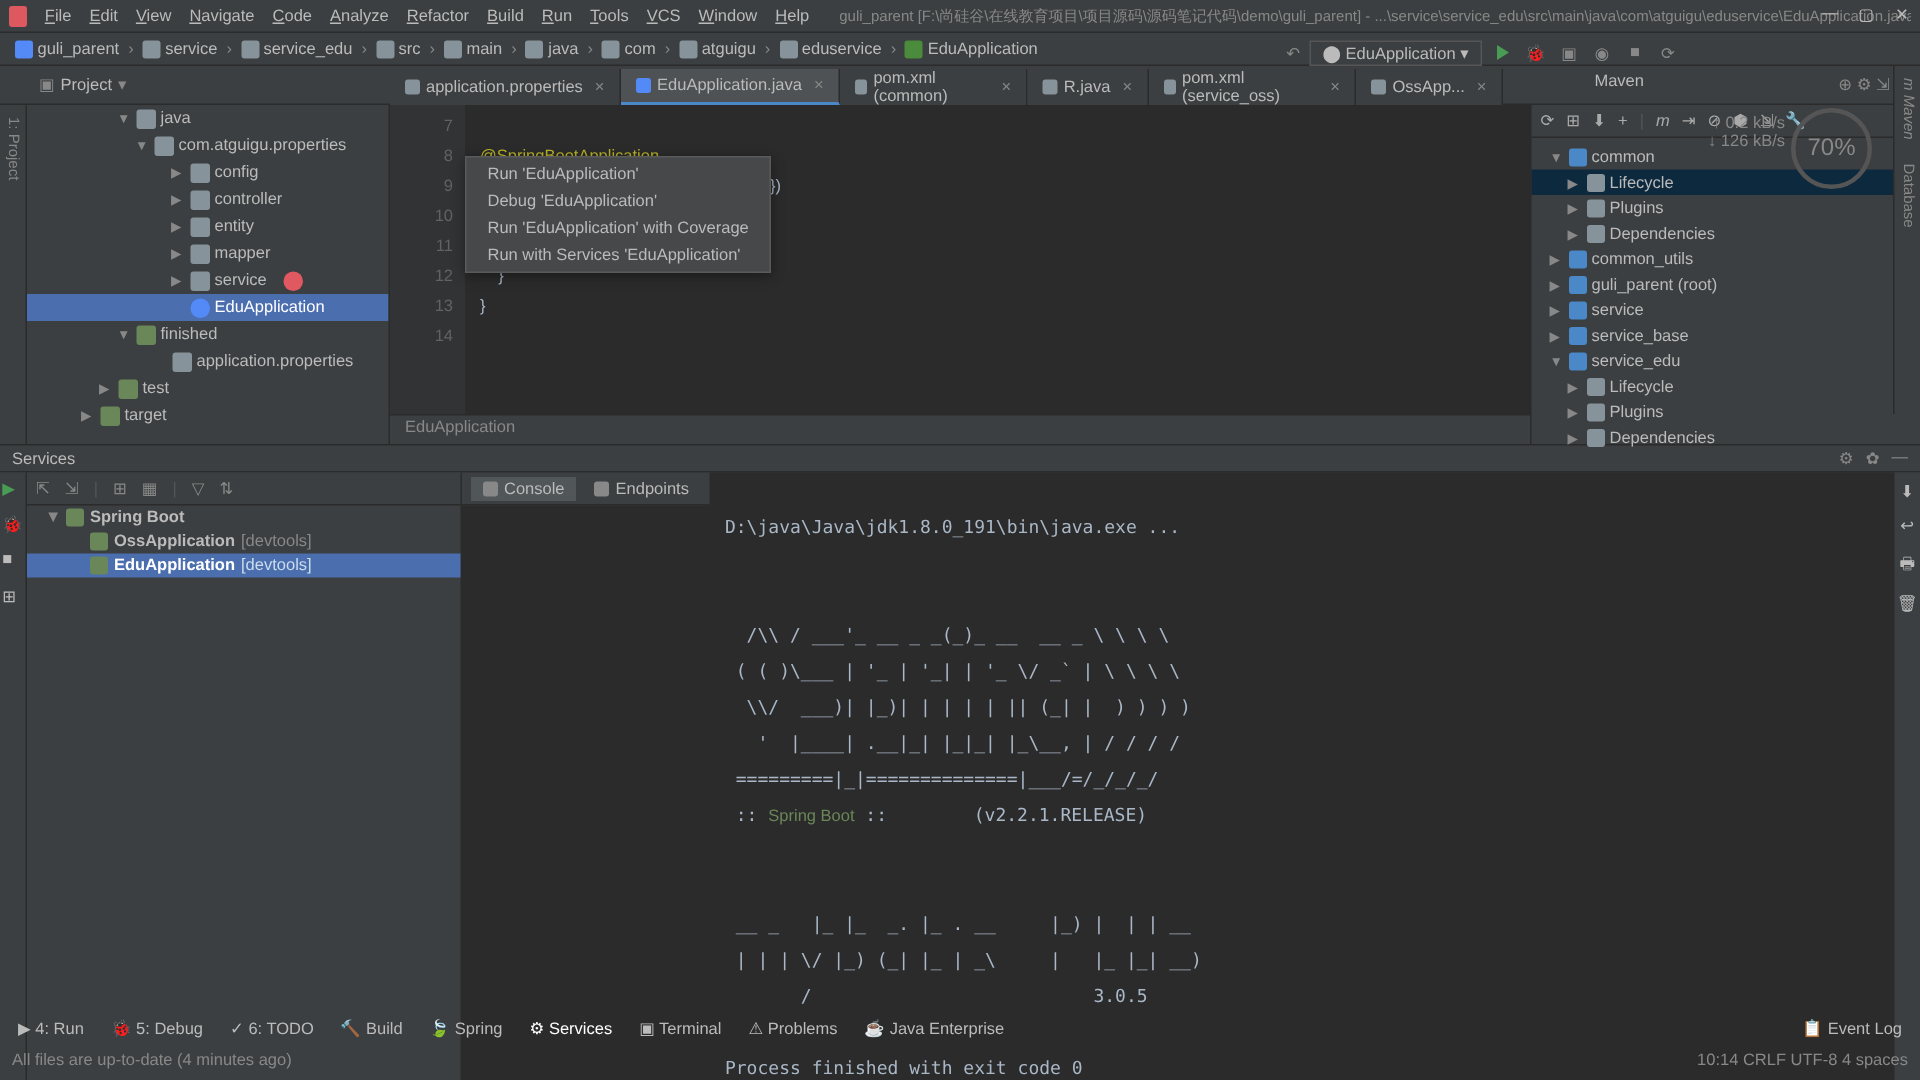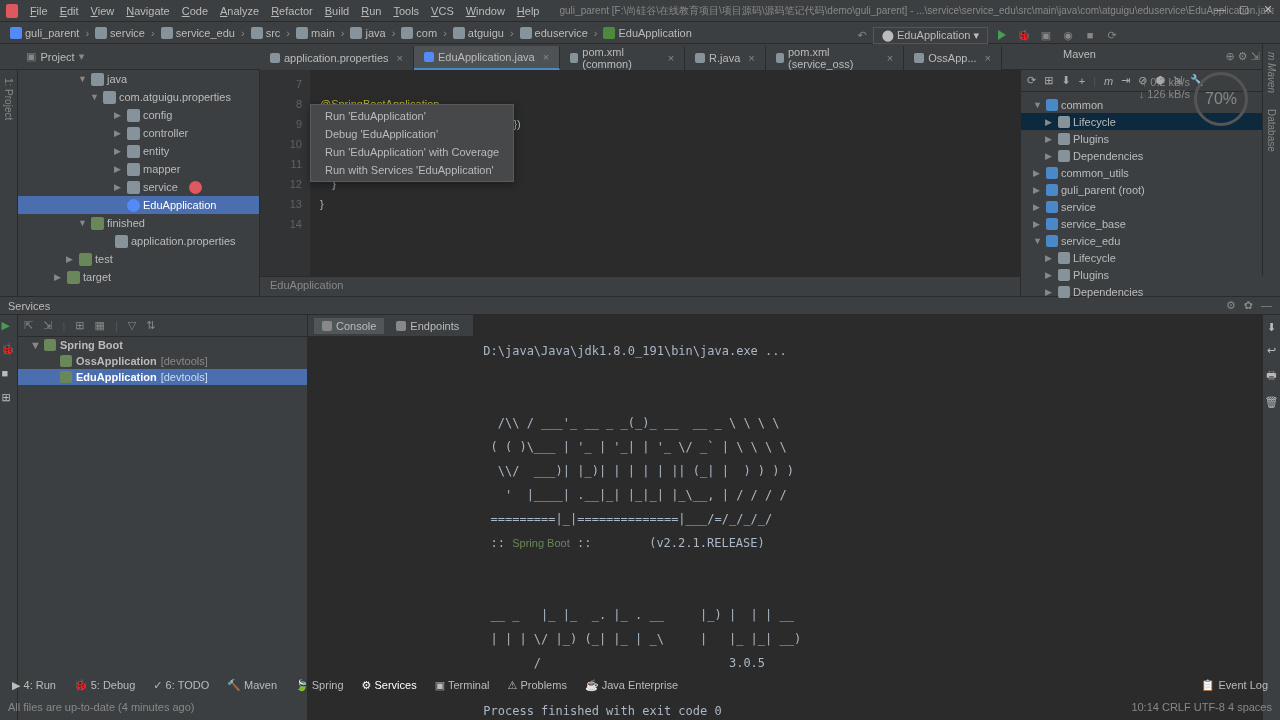--- a/index.html
+++ b/index.html
@@ -430,21 +430,21 @@
       <span>🖶</span>
       <span>🗑</span>
     </div>
   </div>
 </div>
 
 <div class="statusbar" id="statusbar">
     <div class="sb-item">▶ 4: Run</div>
     <div class="sb-item">🐞 5: Debug</div>
     <div class="sb-item">✓ 6: TODO</div>
-    <div class="sb-item">🔨 Maven</div>
+    <div class="sb-item">🔨 Build</div>
     <div class="sb-item">🍃 Spring</div>
     <div class="sb-item active">⚙ Services</div>
     <div class="sb-item">▣ Terminal</div>
     <div class="sb-item">⚠ Problems</div>
     <div class="sb-item">☕ Java Enterprise</div>
     <div class="sb-right">
       <div class="sb-item">📋 Event Log</div>
     </div>
   </div>
 <div class="statusbar2">

